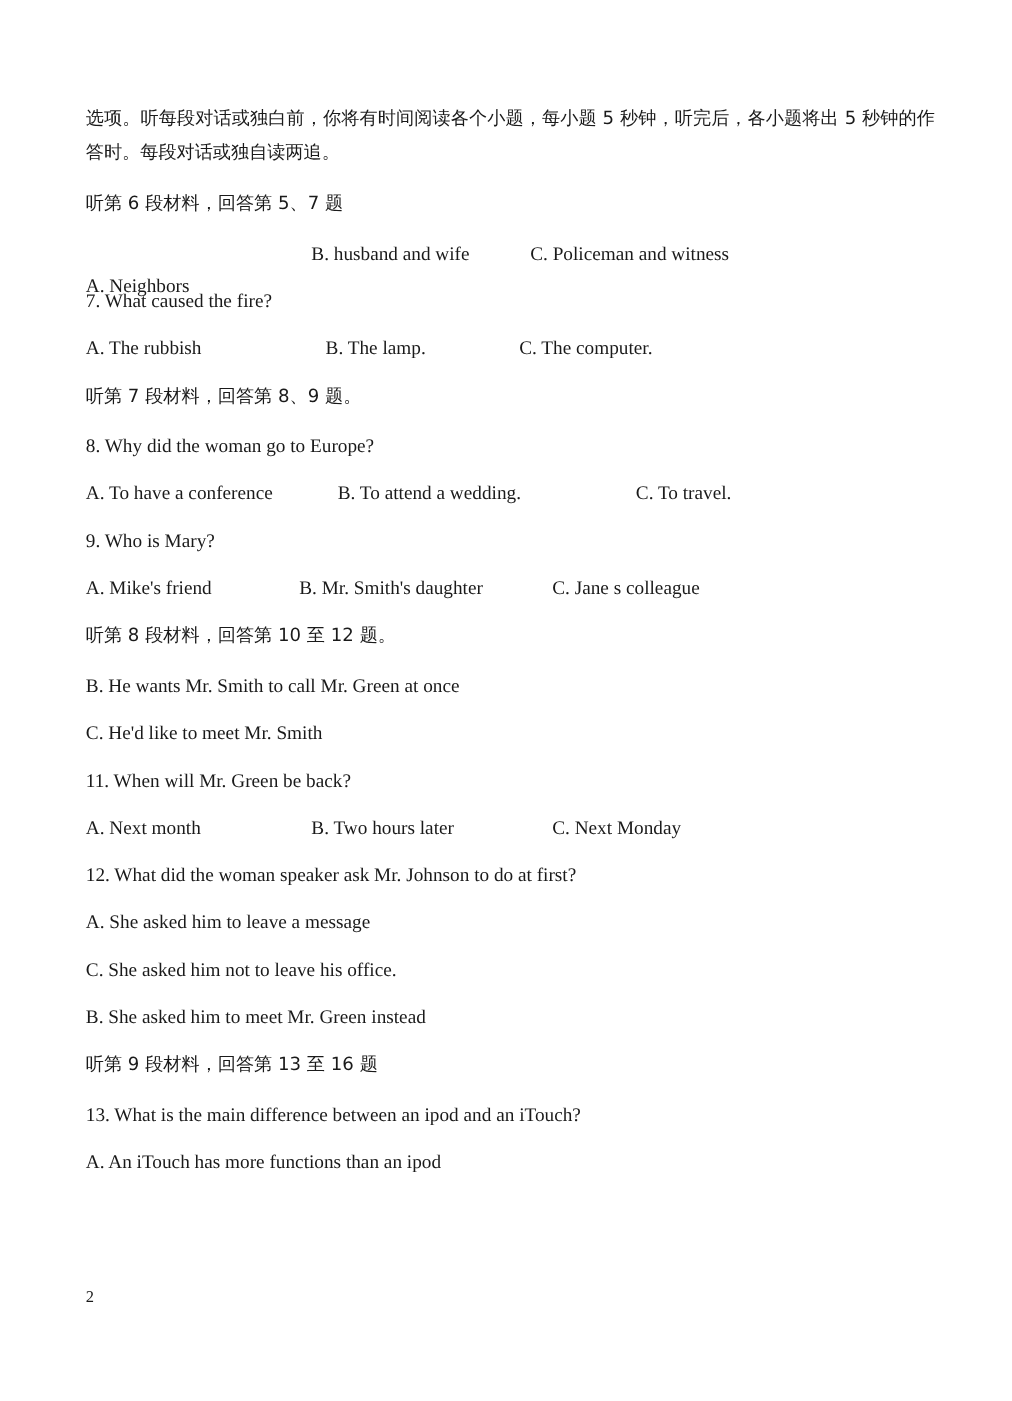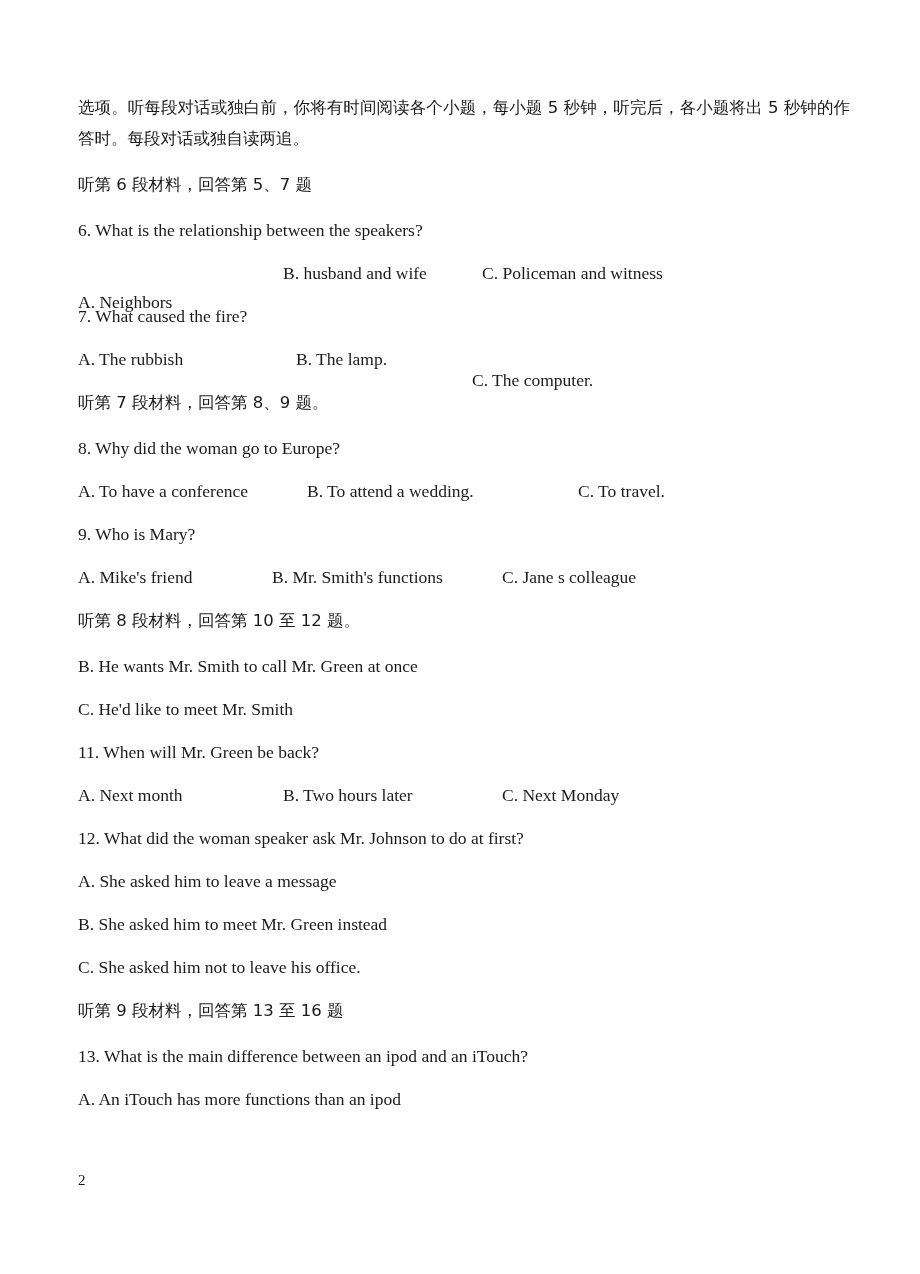--- a/index.html
+++ b/index.html
@@ -80,58 +80,57 @@
 </head>
 <body>
 
 <div class="page">
   <div class="content">
 
     <div class="intro">选项。听每段对话或独白前，你将有时间阅读各个小题，每小题 5 秒钟，听完后，各小题将出 5 秒钟的作答时。每段对话或独自读两追。</div>
 
     <div id="sections-root">
         <div class="section-head">听第 6 段材料，回答第 5、7 题</div>
-        <div class="question">6. What is the relationship between the speakers?</div>
         <div class="opt-row">
           <span class="opt" style="left: 0px; margin-top: 29px;">A. Neighbors</span>
           <span class="opt" style="left: 205px;">B. husband and wife</span>
           <span class="opt" style="left: 404px;">C. Policeman and witness</span>
         </div>
         <div class="question">7. What caused the fire?</div>
         <div class="opt-row">
           <span class="opt" style="left: 0px;">A. The rubbish</span>
           <span class="opt" style="left: 218px;">B. The lamp.</span>
-          <span class="opt" style="left: 394px; margin-top: 21px;">C. The computer.</span>
+          <span class="opt" style="left: 394px;">C. The computer.</span>
         </div>
         <div class="section-head">听第 7 段材料，回答第 8、9 题。</div>
         <div class="question">8. Why did the woman go to Europe?</div>
         <div class="opt-row">
           <span class="opt" style="left: 0px;">A. To have a conference</span>
           <span class="opt" style="left: 229px;">B. To attend a wedding.</span>
           <span class="opt" style="left: 500px;">C. To travel.</span>
         </div>
         <div class="question">9. Who is Mary?</div>
         <div class="opt-row">
           <span class="opt" style="left: 0px;">A. Mike's friend</span>
-          <span class="opt" style="left: 194px;">B. Mr. Smith's functions</span>
+          <span class="opt" style="left: 194px;">B. Mr. Smith's daughter</span>
           <span class="opt" style="left: 424px;">C. Jane s colleague</span>
         </div>
         <div class="section-head">听第 8 段材料，回答第 10 至 12 题。</div>
         <div class="opt-stack">B. He wants Mr. Smith to call Mr. Green at once</div>
         <div class="opt-stack">C. He'd like to meet Mr. Smith</div>
         <div class="question">11. When will Mr. Green be back?</div>
         <div class="opt-row">
           <span class="opt" style="left: 0px;">A. Next month</span>
           <span class="opt" style="left: 205px;">B. Two hours later</span>
           <span class="opt" style="left: 424px;">C. Next Monday</span>
         </div>
         <div class="question">12. What did the woman speaker ask Mr. Johnson to do at first?</div>
         <div class="opt-stack">A. She asked him to leave a message</div>
+        <div class="opt-stack">C. She asked him not to leave his office.</div>
         <div class="opt-stack">B. She asked him to meet Mr. Green instead</div>
-        <div class="opt-stack">C. She asked him not to leave his office.</div>
         <div class="section-head">听第 9 段材料，回答第 13 至 16 题</div>
         <div class="question">13. What is the main difference between an ipod and an iTouch?</div>
         <div class="opt-stack">A. An iTouch has more functions than an ipod</div>
       </div>
 
   </div>
 
   <div class="page-number">2</div>
 </div>
 

